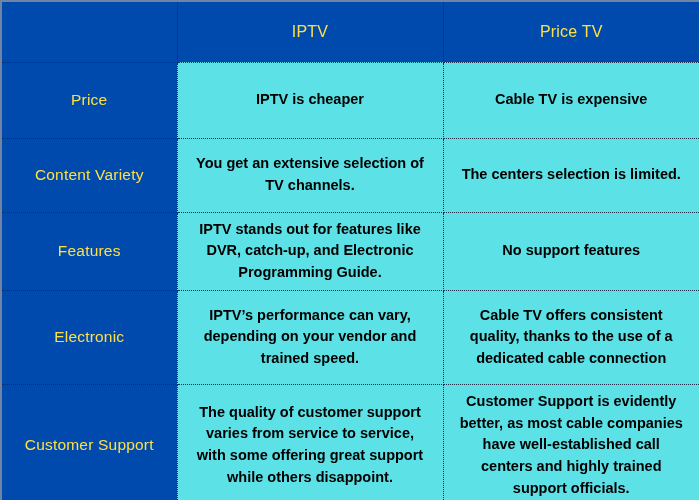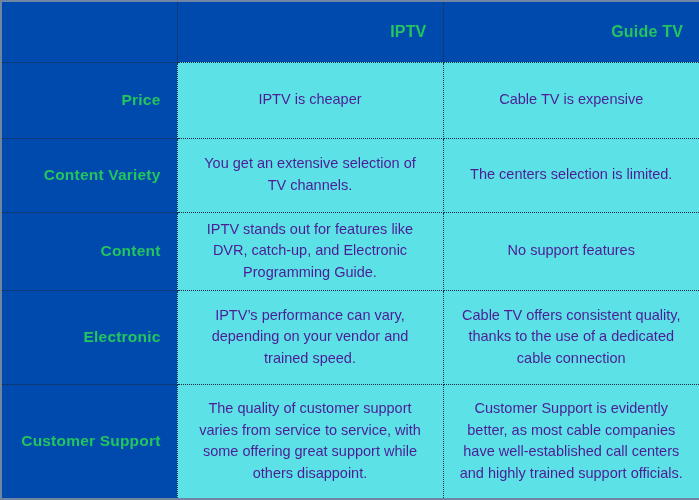--- a/index.html
+++ b/index.html
@@ -26,32 +26,32 @@
   td {
     border: 1px dotted #1C2B45;
     text-align: center;
     vertical-align: middle;
     padding: 6px 16px;
     box-sizing: border-box;
     word-wrap: break-word;
   }
   td.head {
     background: #004AAD;
-    color: #22c55e;
-    font-weight: bold;
+    color: #fde047;
+    font-weight: normal;
     font-size: 15.5px;
     letter-spacing: 0.2px;
-    text-align: right;
   }
   tr.r-head td.head { font-size: 16px; }
   td.body {
     background: #5CE1E6;
-    color: #4c1d95;
+    color: #000000;
     font-size: 14.5px;
     line-height: 1.5;
+    font-weight: bold;
   }
   tr.rh-head { height: 61px; }
   tr.rh0 { height: 76px; margin-top: 19px; }
   tr.rh1 { height: 74px; margin-left: 7px; }
   tr.rh2 { height: 75px; }
   tr.rh3 { height: 94px; }
   
 </style>
 </head>
 <body>
@@ -60,34 +60,34 @@
   <table class="comparison">
     <colgroup>
       <col class="c0">
       <col class="c1">
       <col class="c2">
     </colgroup>
     <tbody>
       <tr class="r-head rh-head">
         <td class="head"></td>
         <td class="head">IPTV</td>
-        <td class="head">Guide TV</td>
+        <td class="head">Price TV</td>
       </tr>
       <tr class="rh0">
         <td class="head">Price</td>
         <td class="body">IPTV is cheaper</td>
         <td class="body">Cable TV is expensive</td>
       </tr>
       <tr class="rh1">
         <td class="head">Content Variety</td>
         <td class="body">You get an extensive selection of TV channels.</td>
         <td class="body">The centers selection is limited.</td>
       </tr>
       <tr class="rh2">
-        <td class="head">Content</td>
+        <td class="head">Features</td>
         <td class="body">IPTV stands out for features like DVR, catch-up, and Electronic Programming Guide.</td>
         <td class="body">No support features</td>
       </tr>
       <tr class="rh3">
         <td class="head">Electronic</td>
         <td class="body">IPTV’s performance can vary, depending on your vendor and trained speed.</td>
         <td class="body">Cable TV offers consistent quality, thanks to the use of a dedicated cable connection</td>
       </tr>
       <tr>
         <td class="head">Customer Support</td>

